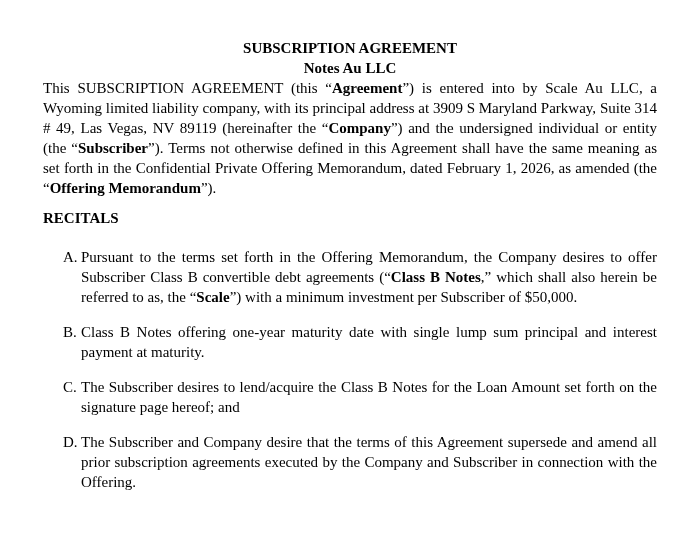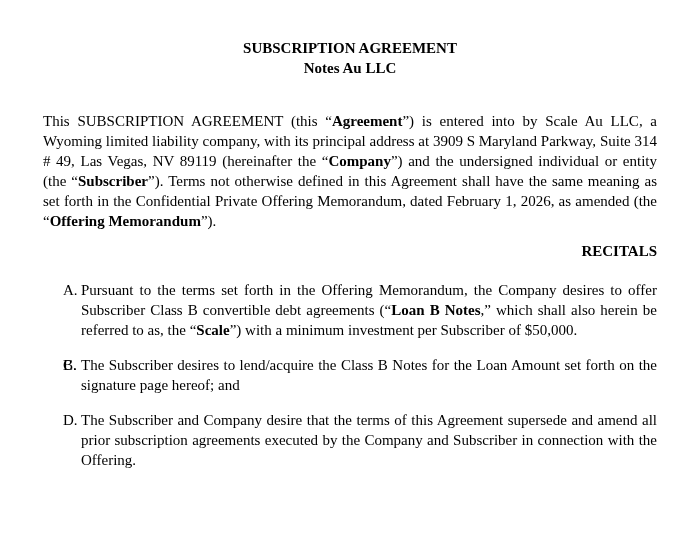--- a/index.html
+++ b/index.html
@@ -23,26 +23,26 @@
     height: 466px;
     padding: 38px 43px 0 43px;
   }
   .doc-title,
   .doc-subtitle {
     text-align: center;
     font-weight: bold;
     margin: 0;
   }
   .intro {
-    margin: 33px 0 0 0;
+    margin: 0 0 0 0;
     text-align: justify;
   }
   .recitals-heading {
     margin: 10px 0 19px 0;
-    text-align: right;
+    text-align: left;
     font-weight: bold;
   }
   .recital {
     position: relative;
     margin: 15px 0 0 38px;
     text-align: justify;
   }
   .recital-marker {
     position: absolute;
     left: -18px;
@@ -58,25 +58,25 @@
 
   <div class="doc-title">SUBSCRIPTION AGREEMENT</div>
 
   <div class="doc-subtitle">Notes Au LLC</div>
 
   <p class="intro">This SUBSCRIPTION AGREEMENT (this “<b>Agreement</b>”) is entered into by Scale Au LLC, a Wyoming limited liability company, with its principal address at 3909 S Maryland Parkway, Suite 314 # 49, Las Vegas, NV 89119 (hereinafter the “<b>Company</b>”) and the undersigned individual or entity (the “<b>Subscriber</b>”). Terms not otherwise defined in this Agreement shall have the same meaning as set forth in the Confidential Private Offering Memorandum, dated February 1, 2026, as amended (the “<b>Offering Memorandum</b>”).</p>
 
   <div class="recitals-heading">RECITALS</div>
 
   <div class="recital">
-    <span class="recital-marker">A.</span><span>Pursuant to the terms set forth in the Offering Memorandum, the Company desires to offer Subscriber Class B convertible debt agreements (“<b>Loan B Notes</b>,” which shall also herein be referred to as, the “<b>Scale</b>”) with a minimum investment per Subscriber of $50,000.</span>
+    <span class="recital-marker">A.</span><span>Pursuant to the terms set forth in the Offering Memorandum, the Company desires to offer Subscriber Class B convertible debt agreements (“<b>Class B Notes</b>,” which shall also herein be referred to as, the “<b>Scale</b>”) with a minimum investment per Subscriber of $50,000.</span>
   </div>
 
   <div class="recital">
-    <span class="recital-marker">B.</span>
+    <span class="recital-marker">B.</span><span>Class B Notes offering one-year maturity date with single lump sum principal and interest payment at maturity.</span>
   </div>
 
   <div class="recital">
     <span class="recital-marker">C.</span><span>The Subscriber desires to lend/acquire the Class B Notes for the Loan Amount set forth on the signature page hereof; and</span>
   </div>
 
   <div class="recital">
     <span class="recital-marker">D.</span><span>The Subscriber and Company desire that the terms of this Agreement supersede and amend all prior subscription agreements executed by the Company and Subscriber in connection with the Offering.</span>
   </div>
 

